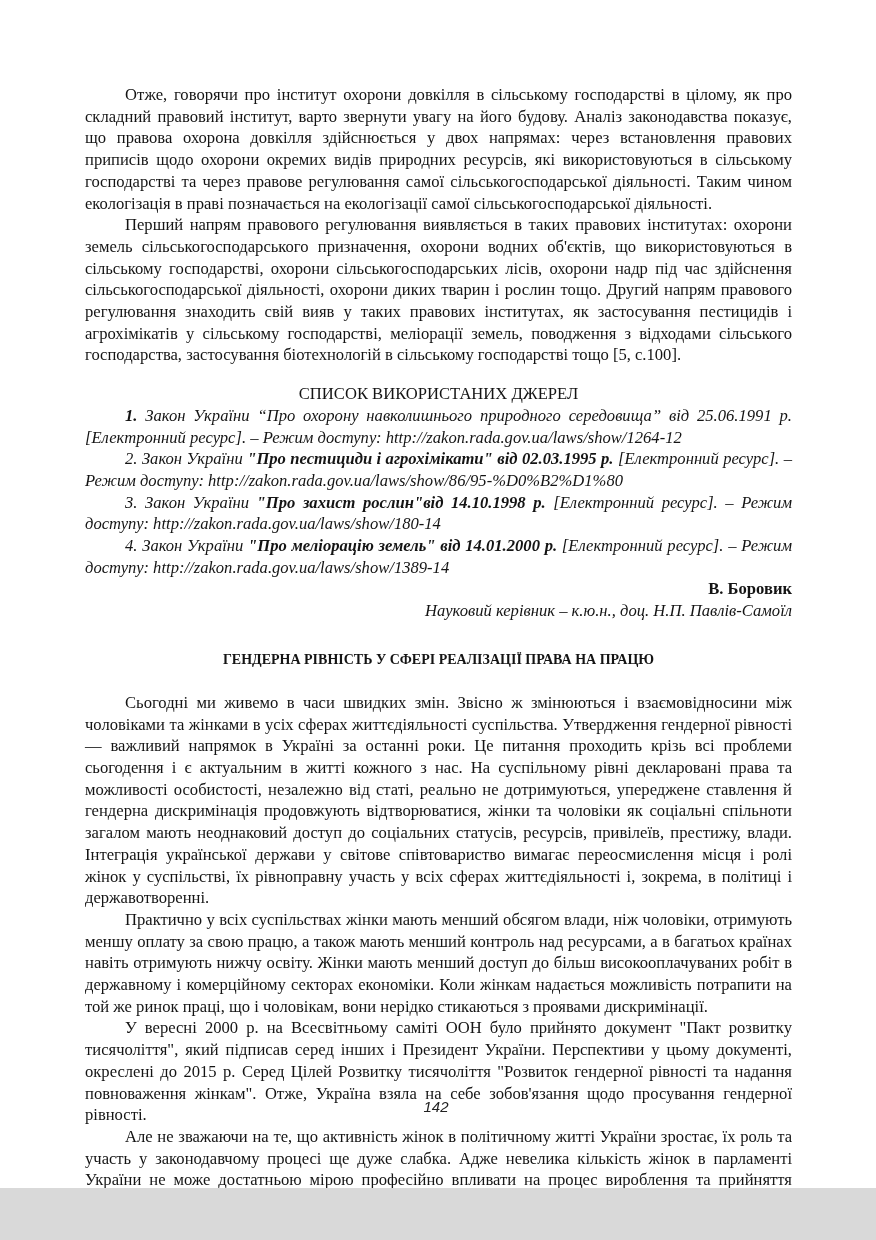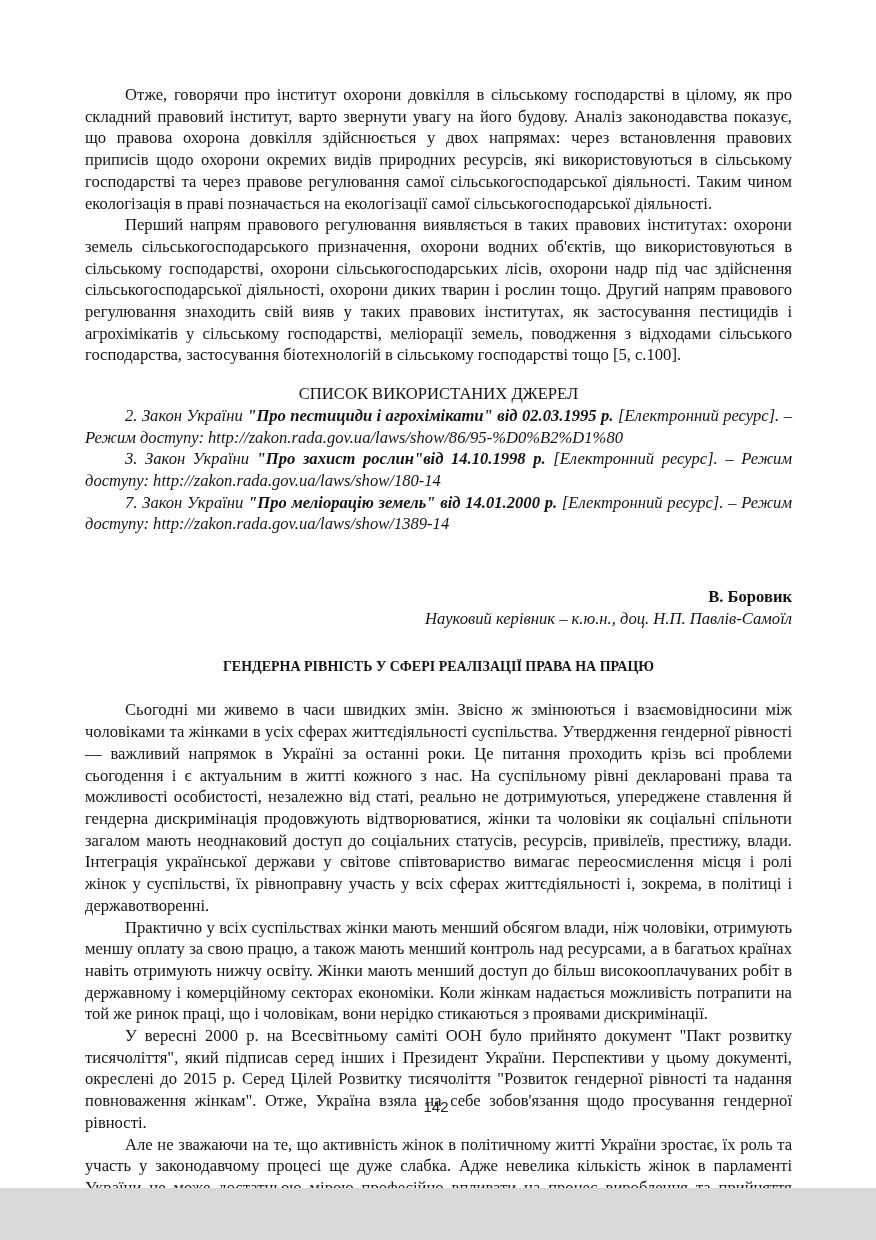--- a/index.html
+++ b/index.html
@@ -33,21 +33,20 @@
     line-height: 21.7px;
     font-weight: normal;
   }
   .ref-item {
     font-style: italic;
   }
   .ref-item .bold {
     font-weight: bold;
   }
   .author-block {
-    margin-top: 51px;
     text-align: right;
   }
   .author-block p {
     text-align: right;
     text-indent: 0;
   }
   .author-name {
     font-weight: bold;
   }
   .supervisor-line {
@@ -65,35 +64,37 @@
   }
   .page-number {
     position: absolute;
     left: 0;
     right: 4px;
     bottom: 70px;
     text-align: center;
     font-family: "Liberation Sans", "DejaVu Sans", sans-serif;
     font-size: 15px;
     color: #222222;
+    font-style: italic;
   }
 </style>
 </head>
 <body>
 
 <div class="page">
 
   <p class="body-par">Отже, говорячи про інститут охорони довкілля в сільському господарстві в цілому, як про складний правовий інститут, варто звернути увагу на його будову. Аналіз законодавства показує, що правова охорона довкілля здійснюється у двох напрямах: через встановлення правових приписів щодо охорони окремих видів природних ресурсів, які використовуються в сільському господарстві та через правове регулювання самої сільськогосподарської діяльності. Таким чином екологізація в праві позначається на екологізації самої сільськогосподарської діяльності.</p>
   <p class="body-par">Перший напрям правового регулювання виявляється в таких правових інститутах: охорони земель сільськогосподарського призначення, охорони водних об'єктів, що використовуються в сільському господарстві, охорони сільськогосподарських лісів, охорони надр під час здійснення сільськогосподарської діяльності, охорони диких тварин і рослин тощо. Другий напрям правового регулювання знаходить свій вияв у таких правових інститутах, як застосування пестицидів і агрохімікатів у сільському господарстві, меліорації земель, поводження з відходами сільського господарства, застосування біотехнологій в сільському господарстві тощо [5, с.100].</p>
 
   <h2 class="refs-heading">СПИСОК ВИКОРИСТАНИХ ДЖЕРЕЛ</h2>
 
+  <p class="ref-item"><span class="bold">1. </span><span>Закон України “Про охорону навколишнього природного середовища” від 25.06.1991 р. [Електронний ресурс]. – Режим доступу: http://zakon.rada.gov.ua/laws/show/1264-12</span></p>
   <p class="ref-item"><span>2. Закон України </span><span class="bold">"Про пестициди і агрохімікати" від 02.03.1995 р. </span><span>[Електронний ресурс]. – Режим доступу: http://zakon.rada.gov.ua/laws/show/86/95-%D0%B2%D1%80</span></p>
   <p class="ref-item"><span>3. Закон України </span><span class="bold">"Про захист рослин"від 14.10.1998 р. </span><span>[Електронний ресурс]. – Режим доступу: http://zakon.rada.gov.ua/laws/show/180-14</span></p>
-  <p class="ref-item"><span>7. Закон України </span><span class="bold">"Про меліорацію земель" від 14.01.2000 р. </span><span>[Електронний ресурс]. – Режим доступу: http://zakon.rada.gov.ua/laws/show/1389-14</span></p>
+  <p class="ref-item"><span>4. Закон України </span><span class="bold">"Про меліорацію земель" від 14.01.2000 р. </span><span>[Електронний ресурс]. – Режим доступу: http://zakon.rada.gov.ua/laws/show/1389-14</span></p>
 
   <div class="author-block">
     <p class="author-name">В. Боровик</p>
     <p class="supervisor-line">Науковий керівник – к.ю.н., доц. Н.П. Павлів-Самоїл</p>
   </div>
 
   <h1 class="article-title">ГЕНДЕРНА РІВНІСТЬ У СФЕРІ РЕАЛІЗАЦІЇ ПРАВА НА ПРАЦЮ</h1>
 
   <p class="body-par first-after-title">Сьогодні ми живемо в часи швидких змін. Звісно ж змінюються і взаємовідносини між чоловіками та жінками в усіх сферах життєдіяльності суспільства. Утвердження гендерної рівності — важливий напрямок в Україні за останні роки. Це питання проходить крізь всі проблеми сьогодення і є актуальним в житті кожного з нас. На суспільному рівні декларовані права та можливості особистості, незалежно від статі, реально не дотримуються, упереджене ставлення й гендерна дискримінація продовжують відтворюватися, жінки та чоловіки як соціальні спільноти загалом мають неоднаковий доступ до соціальних статусів, ресурсів, привілеїв, престижу, влади. Інтеграція української держави у світове співтовариство вимагає переосмислення місця і ролі жінок у суспільстві, їх рівноправну участь у всіх сферах життєдіяльності і, зокрема, в політиці і державотворенні.</p>
   <p class="body-par">Практично у всіх суспільствах жінки мають менший обсягом влади, ніж чоловіки, отримують меншу оплату за свою працю, а також мають менший контроль над ресурсами, а в багатьох країнах навіть отримують нижчу освіту. Жінки мають менший доступ до більш високооплачуваних робіт в державному і комерційному секторах економіки. Коли жінкам надається можливість потрапити на той же ринок праці, що і чоловікам, вони нерідко стикаються з проявами дискримінації.</p>

